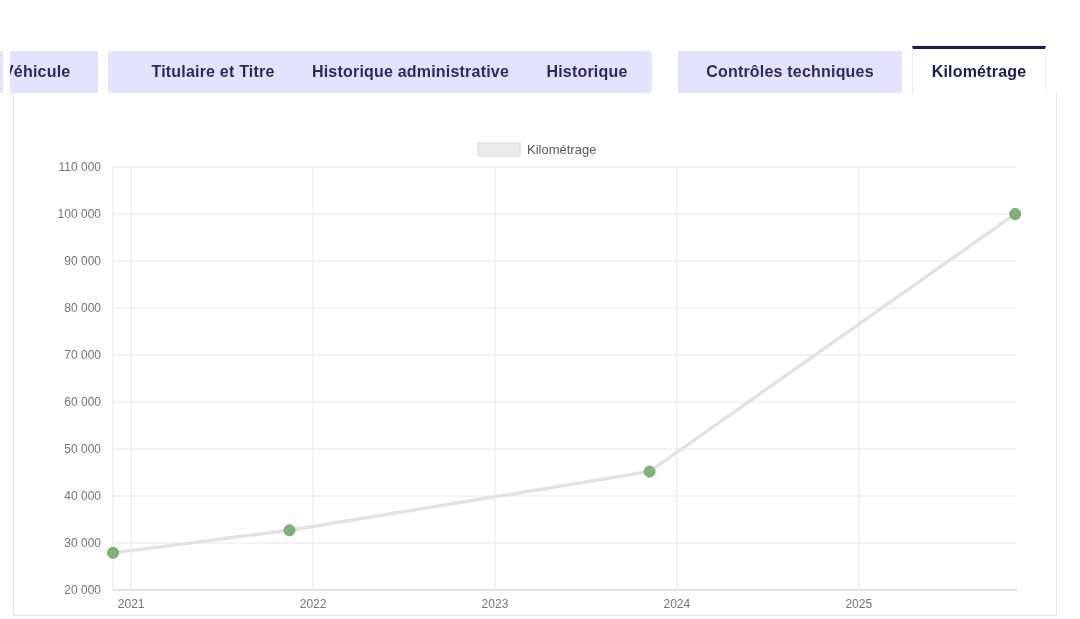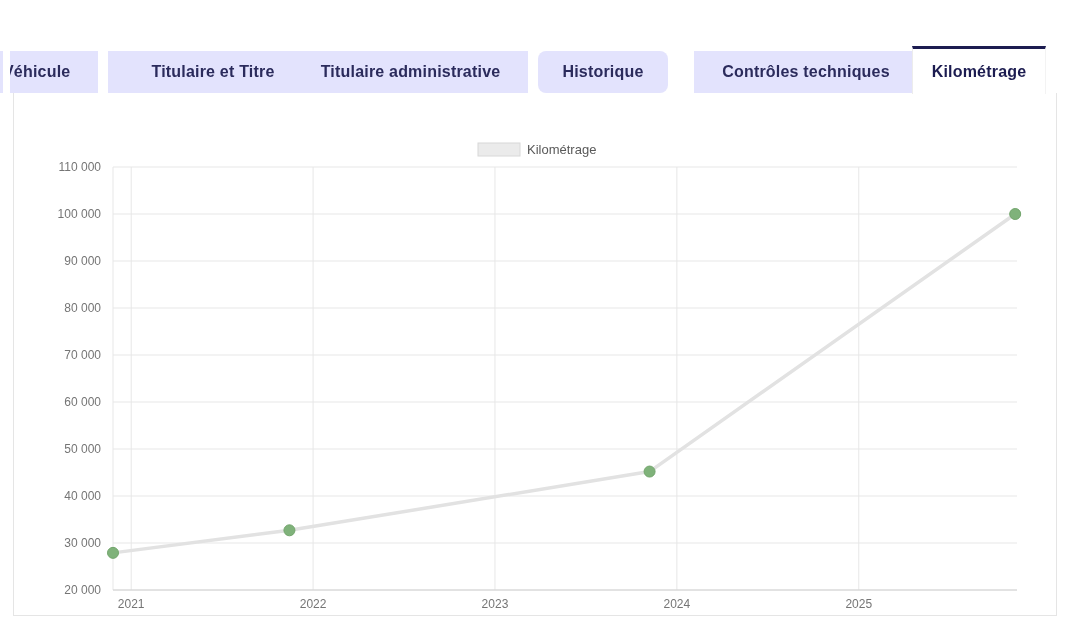--- a/index.html
+++ b/index.html
@@ -18,22 +18,22 @@
     letter-spacing:.2px;cursor:pointer;white-space:nowrap;
     box-sizing:border-box;
   }
   .tab-sliver{
     position:absolute;left:0;top:51px;width:3px;height:42px;background:#e3e3fd;
   }
   .tab-vehicule{left:10px;width:88px;overflow:hidden;justify-content:flex-start;padding:0;}
   .tab-vehicule .lbl{margin-left:-7px;}
   .tab-titulaire{left:108px;width:210px;}
   .tab-situation{left:293px;width:235px;}
-  .tab-historique{left:538px;width:130px;border-radius:8px;}
-  .tab-controles{left:678px;width:224px;margin-left:16px;}
+  .tab-historique{left:522px;width:130px;}
+  .tab-controles{left:678px;width:224px;}
   .tab-active{
     left:912px;width:134px;top:46px;height:48px;
     background:#ffffff;color:#1c1c50;
     border-top:3px solid #1c1c50;
     border-left:1px solid #ececec;border-right:1px solid #f3f3f3;
     z-index:3;
   }
   
   .panel{
     position:absolute;left:13px;top:93px;width:1044px;height:523px;
@@ -48,21 +48,21 @@
 
 <div class="tabbar">
   <div class="tab-sliver"></div>
   <button class="tab tab-vehicule">
     <span class="lbl">Véhicule</span>
   </button>
   <button class="tab tab-titulaire">
     <span class="lbl">Titulaire et Titre</span>
   </button>
   <button class="tab tab-situation">
-    <span class="lbl">Titulaire administrative</span>
+    <span class="lbl">Historique administrative</span>
   </button>
   <button class="tab tab-historique">
     <span class="lbl">Historique</span>
   </button>
   <button class="tab tab-controles">
     <span class="lbl">Contrôles techniques</span>
   </button>
   <button class="tab tab-active">
     <span class="lbl">Kilométrage</span>
   </button>

